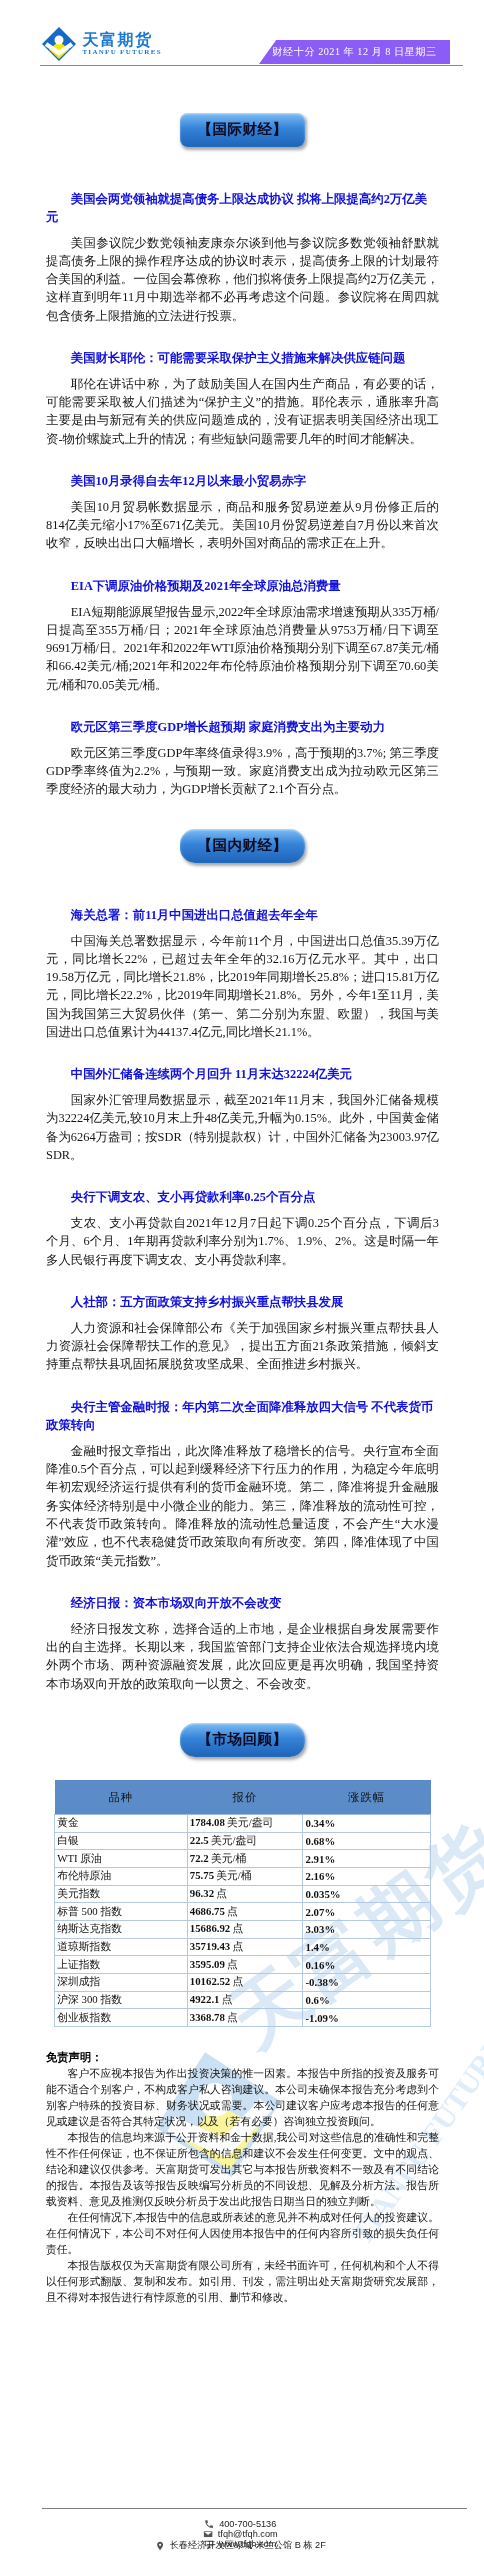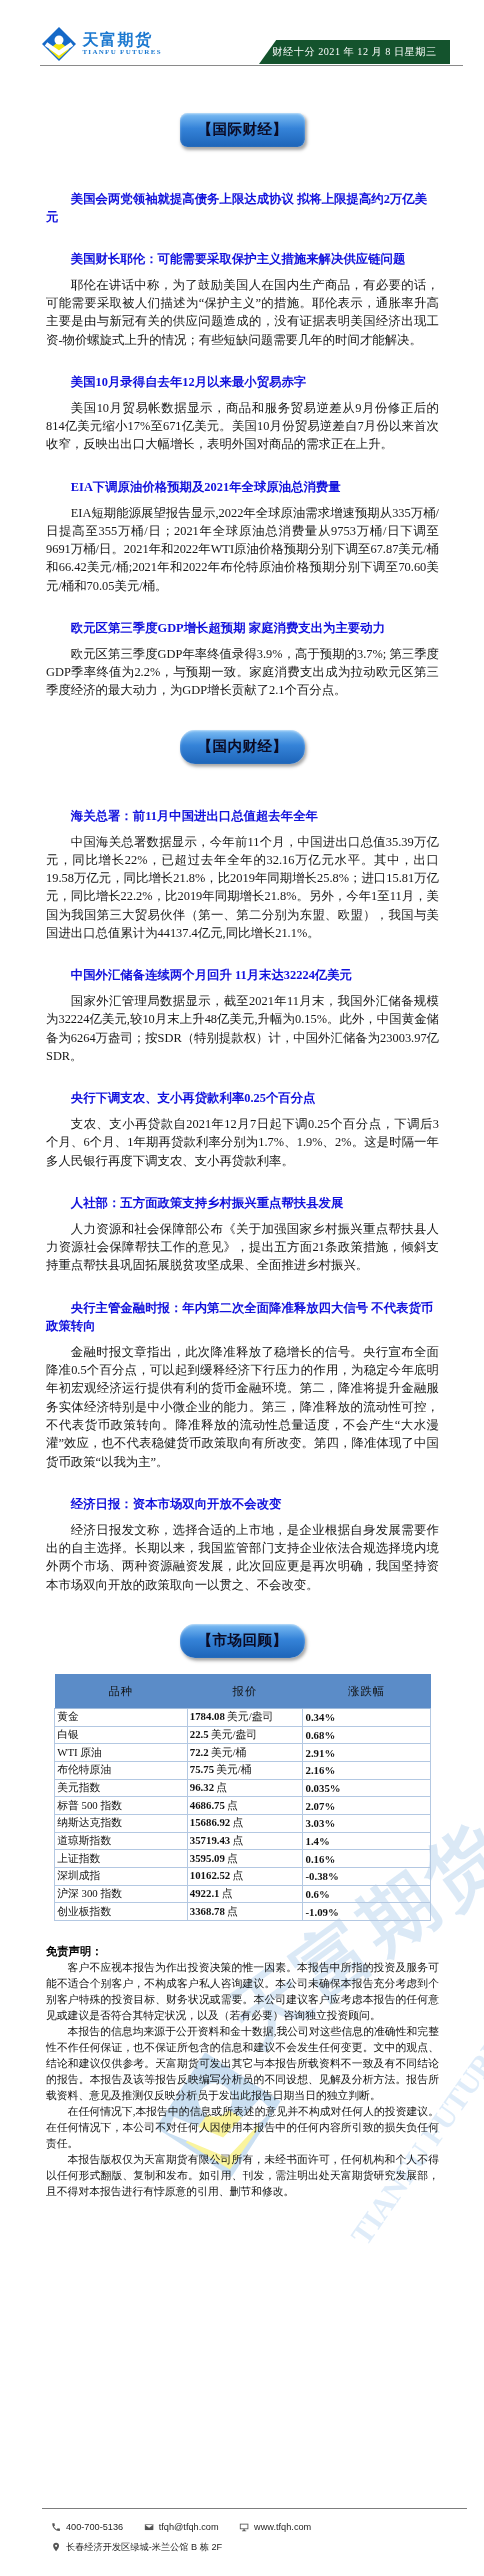--- a/index.html
+++ b/index.html
@@ -8,21 +8,21 @@
     overflow:hidden; font-family:"Liberation Serif","DejaVu Serif",serif;
   }
   
   .logo { position:absolute; top:26px; left:41px; display:flex; align-items:center; }
   .logo svg { width:36px; height:36px; }
   .logo-text { margin-left:5.4px; }
   .logo-cn { font-size:16px; font-weight:bold; color:#1c79d0; letter-spacing:1.6px; line-height:17px; }
   .logo-en { font-size:7px; font-weight:bold; color:#1c79d0; letter-spacing:1.3px; line-height:8.6px; }
   .banner {
     position:absolute; top:40px; left:259px; width:191px; height:24px;
-    background:#14532d; clip-path:polygon(9% 0,100% 0,100% 100%,0 100%);
+    background:#8b5cf6; clip-path:polygon(9% 0,100% 0,100% 100%,0 100%);
     display:flex; align-items:center; justify-content:center;
   }
   .banner span { color:#fff; font-size:10.2px; letter-spacing:0.5px; }
   .header-rule { position:absolute; top:65px; left:40px; width:423px; border-top:1.6px solid #8a8a8a; }
 
   
   .content { position:absolute; top:99px; left:46px; width:393px; z-index:2; }
   .section-btn {
     width:125px; height:34px; margin:13.5px auto 0; border-radius:7.5px;
     background:linear-gradient(180deg,#7cbdf4 0%,#3583d8 45%,#1d64b8 100%);
@@ -35,21 +35,21 @@
     color:#1212dd; font-size:12.4px; font-weight:bold; line-height:18.3px;
     text-indent:2em; margin:24px 0 0 0;
   }
   .headline.after-btn { margin-top:43px; }
   .body-p {
     color:#161616; font-size:12.4px; line-height:18.3px; text-indent:2em;
     text-align:justify; margin:7.5px 0 0 0;
   }
 
   
-  .market-table { width:377px; margin:16px auto 0; border-collapse:collapse; position:relative; z-index:2; }
+  .market-table { width:377px; margin:23px auto 0; border-collapse:collapse; position:relative; z-index:2; }
   .market-table th {
     background:#5b8cc8; height:31px; font-size:11.3px; font-weight:normal; color:#111;
     border-top:0.5px solid #5b8cc8; border-bottom:0.5px solid #9fbadb; letter-spacing:1.1px;
   }
   .market-table td {
     border:0.5px solid #b3c8e2; height:16.7px; font-size:10.8px; color:#111;
     text-align:left; padding:0 2.2px; background:transparent;
   }
   .market-table col.c1 { width:133px; } .market-table col.c2 { width:116px; } .market-table col.c3 { width:128px; }
   .num { font-weight:bold; } .unit { font-weight:normal; margin-left:2.2px; }
@@ -65,21 +65,21 @@
            transform:rotate(-36deg); white-space:nowrap; opacity:.75; }
   .wm-en { top:2117px; left:302px; font-size:30px; font-weight:bold; color:#d8e8f8;
            transform:rotate(-55deg); white-space:nowrap; opacity:.8; }
   .wm-logo { top:2047px; left:151px; opacity:.4; transform:rotate(-12deg); }
   .wm-logo svg { width:135px; height:135px; }
 
   
   .footer-rule { position:absolute; top:2508px; left:42px; width:425px; border-top:1.6px solid #7d7d7d; z-index:2; }
   .footer { position:absolute; top:2519px; left:51px; width:399px; z-index:2;
             font-family:"Liberation Sans","DejaVu Sans",sans-serif; color:#222; }
-  .f-row { display:flex; align-items:center; height:16px; }
+  .f-row { display:flex; align-items:center; height:16px;flex-direction:column; }
   .f-item { display:flex; align-items:center; margin-right:20.5px; font-size:9.2px; }
   .f-item svg { width:10.2px; height:10.2px; margin-right:4.8px; }
   .f-addr { margin-top:4.3px; }
 </style>
 </head>
 <body>
 
 <div class="page">
 
   <div class="wm wm-cn">天富期货</div>
@@ -108,20 +108,21 @@
   <div class="banner">
     <span>财经十分 2021 年 12 月 8 日星期三</span>
   </div>
   <div class="header-rule"></div>
 
   <div class="content">
 
     <div class="section-btn">【国际财经】</div>
 
     <div class="headline after-btn">美国会两党领袖就提高债务上限达成协议 拟将上限提高约2万亿美元</div>
+    <p class="body-p">美国参议院少数党领袖麦康奈尔谈到他与参议院多数党领袖舒默就提高债务上限的操作程序达成的协议时表示，提高债务上限的计划最符合美国的利益。一位国会幕僚称，他们拟将债务上限提高约2万亿美元，这样直到明年11月中期选举都不必再考虑这个问题。参议院将在周四就包含债务上限措施的立法进行投票。</p>
 
     <div class="headline">美国财长耶伦：可能需要采取保护主义措施来解决供应链问题</div>
     <p class="body-p">耶伦在讲话中称，为了鼓励美国人在国内生产商品，有必要的话，可能需要采取被人们描述为“保护主义”的措施。耶伦表示，通胀率升高主要是由与新冠有关的供应问题造成的，没有证据表明美国经济出现工资-物价螺旋式上升的情况；有些短缺问题需要几年的时间才能解决。</p>
 
     <div class="headline">美国10月录得自去年12月以来最小贸易赤字</div>
     <p class="body-p">美国10月贸易帐数据显示，商品和服务贸易逆差从9月份修正后的814亿美元缩小17%至671亿美元。美国10月份贸易逆差自7月份以来首次收窄，反映出出口大幅增长，表明外国对商品的需求正在上升。</p>
 
     <div class="headline">EIA下调原油价格预期及2021年全球原油总消费量</div>
     <p class="body-p">EIA短期能源展望报告显示,2022年全球原油需求增速预期从335万桶/日提高至355万桶/日；2021年全球原油总消费量从9753万桶/日下调至9691万桶/日。2021年和2022年WTI原油价格预期分别下调至67.87美元/桶和66.42美元/桶;2021年和2022年布伦特原油价格预期分别下调至70.60美元/桶和70.05美元/桶。</p>
 
@@ -136,21 +137,21 @@
     <div class="headline">中国外汇储备连续两个月回升 11月末达32224亿美元</div>
     <p class="body-p">国家外汇管理局数据显示，截至2021年11月末，我国外汇储备规模为32224亿美元,较10月末上升48亿美元,升幅为0.15%。此外，中国黄金储备为6264万盎司；按SDR（特别提款权）计，中国外汇储备为23003.97亿SDR。</p>
 
     <div class="headline">央行下调支农、支小再贷款利率0.25个百分点</div>
     <p class="body-p">支农、支小再贷款自2021年12月7日起下调0.25个百分点，下调后3个月、6个月、1年期再贷款利率分别为1.7%、1.9%、2%。这是时隔一年多人民银行再度下调支农、支小再贷款利率。</p>
 
     <div class="headline">人社部：五方面政策支持乡村振兴重点帮扶县发展</div>
     <p class="body-p">人力资源和社会保障部公布《关于加强国家乡村振兴重点帮扶县人力资源社会保障帮扶工作的意见》，提出五方面21条政策措施，倾斜支持重点帮扶县巩固拓展脱贫攻坚成果、全面推进乡村振兴。</p>
 
     <div class="headline">央行主管金融时报：年内第二次全面降准释放四大信号 不代表货币政策转向</div>
-    <p class="body-p">金融时报文章指出，此次降准释放了稳增长的信号。央行宣布全面降准0.5个百分点，可以起到缓释经济下行压力的作用，为稳定今年底明年初宏观经济运行提供有利的货币金融环境。第二，降准将提升金融服务实体经济特别是中小微企业的能力。第三，降准释放的流动性可控，不代表货币政策转向。降准释放的流动性总量适度，不会产生“大水漫灌”效应，也不代表稳健货币政策取向有所改变。第四，降准体现了中国货币政策“以我为主”。</p>
+    <p class="body-p">金融时报文章指出，此次降准释放了稳增长的信号。央行宣布全面降准0.5个百分点，可以起到缓释经济下行压力的作用，为稳定今年底明年初宏观经济运行提供有利的货币金融环境。第二，降准将提升金融服务实体经济特别是中小微企业的能力。第三，降准释放的流动性可控，不代表货币政策转向。降准释放的流动性总量适度，不会产生“大水漫灌”效应，也不代表稳健货币政策取向有所改变。第四，降准体现了中国货币政策“美元指数”。</p>
 
     <div class="headline">经济日报：资本市场双向开放不会改变</div>
     <p class="body-p">经济日报发文称，选择合适的上市地，是企业根据自身发展需要作出的自主选择。长期以来，我国监管部门支持企业依法合规选择境内境外两个市场、两种资源融资发展，此次回应更是再次明确，我国坚持资本市场双向开放的政策取向一以贯之、不会改变。</p>
 
     <div class="section-btn mid">【市场回顾】</div>
 
     <table class="market-table">
       <colgroup>
           <col class="c1">
           <col class="c2">

